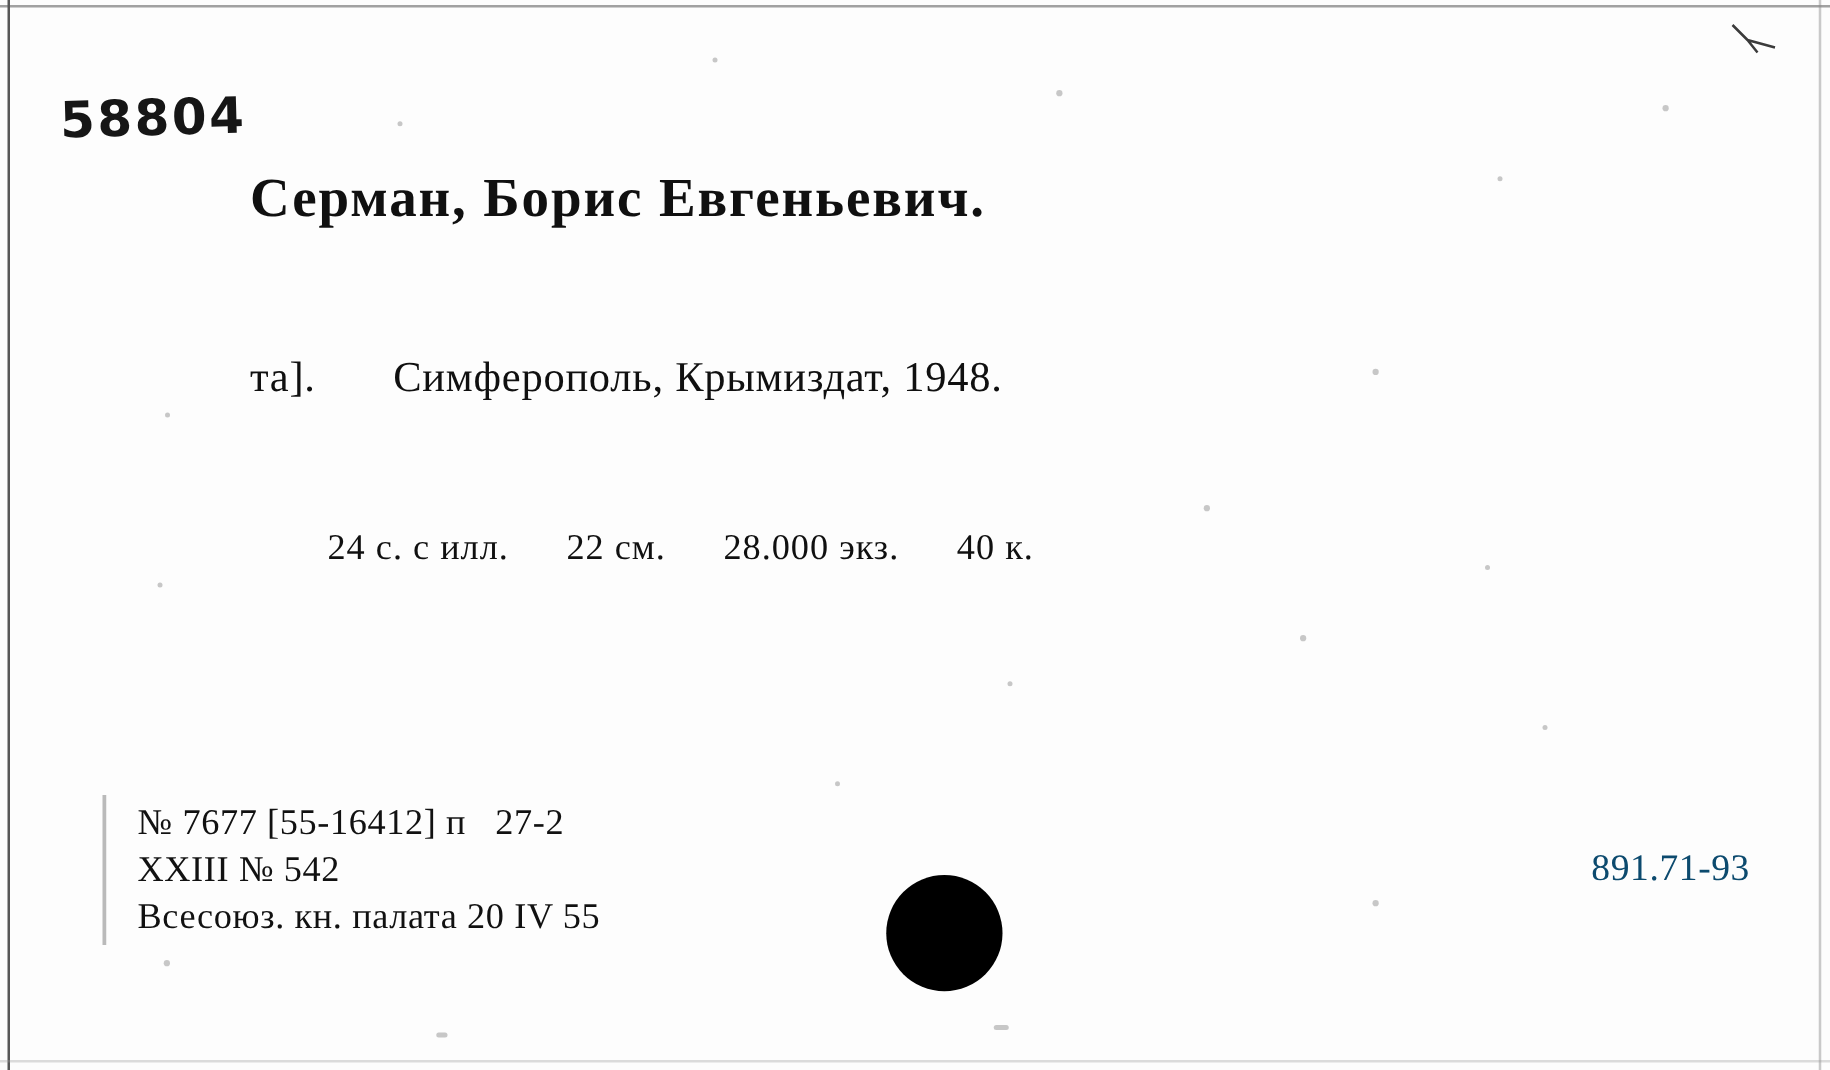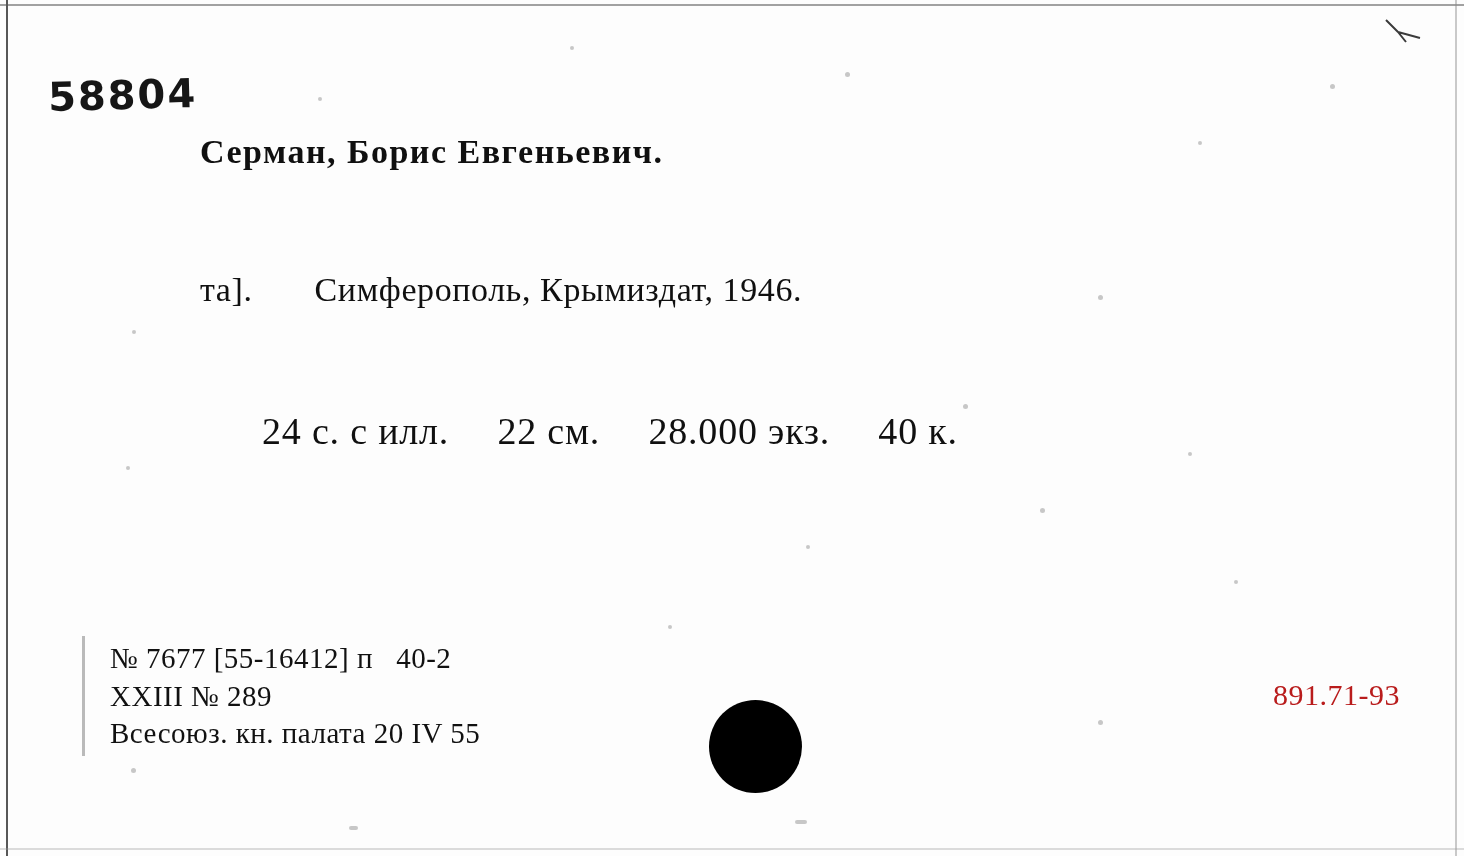--- a/index.html
+++ b/index.html
@@ -79,36 +79,36 @@
   .entry {
     position: absolute;
     left: 200px;
     top: 133px;
     width: 1200px;
     color: #101010;
   }
   .author {
     font-family: "Liberation Serif", serif;
     font-weight: 700;
-    font-size: 34px;
+    font-size: 44px;
     letter-spacing: 1.5px;
     margin: 0 0 10px 0;
   }
   .title-block {
     font-size: 34px;
     line-height: 1.28;
     letter-spacing: 0.6px;
     margin: 0;
     white-space: pre-wrap;
   }
   .title-line1 { display: block; text-indent: 52px; }
   .title-line2 { display: block; }
   .title-line2 .impr { margin-left: 62px; }
   .collation {
-    font-size: 38px;
+    font-size: 29px;
     letter-spacing: 0.8px;
     margin-top: 10px;
     text-indent: 62px;
   }
   .collation span { margin-right: 38px; }
   .collation span:last-child { margin-right: 0; }
 
   
   .reg-block {
     position: absolute;
@@ -132,21 +132,21 @@
 
   
   .class-block {
     position: absolute;
     right: 64px;
     top: 675px;
     text-align: right;
     font-size: 30px;
     line-height: 1.33;
     letter-spacing: 0.5px;
-    color: #b91c1c;
+    color: #0c4a6e;
   }
 
   
   .ink-dot {
     position: absolute;
     left: 709px;
     top: 700px;
     width: 93px;
     height: 93px;
     border-radius: 50%;
@@ -175,34 +175,34 @@
     <svg width="40" height="26" viewBox="0 0 40 26">
       <path d="M2 2 L14 14 M14 14 L36 20 M14 14 L22 24" stroke="#3b3b3b" stroke-width="2" fill="none"></path>
     </svg>
   </div>
 
   <div class="accession">58804</div>
 
   <div class="entry">
     <p class="author">Серман, Борис Евгеньевич.</p>
     <p class="title-block">
-      <span class="title-line2"><span>та].</span><span class="impr">Симферополь, Крымиздат, 1946.</span></span>
+      <span class="title-line2"><span>та].</span><span class="impr">Симферополь, Крымиздат, 1948.</span></span>
     </p>
     <p class="collation">
       <span>24 с. с илл.</span>
       <span>22 см.</span>
       <span>28.000 экз.</span>
       <span>40 к.</span>
     </p>
   </div>
 
   <div class="reg-tick"></div>
   <div class="reg-block">
-    <div>№ 7677 [55-16412] п   40-2</div>
-    <div>XXIII № 289</div>
+    <div>№ 7677 [55-16412] п   27-2</div>
+    <div>XXIII № 542</div>
     <div>Всесоюз. кн. палата 20 IV 55</div>
   </div>
 
   <div class="class-block">
     <div>891.71-93</div>
   </div>
 
   <div class="ink-dot"></div>
 
   <div class="speck" style="left:570px; top:46px; width:4px; height:4px;"></div>

